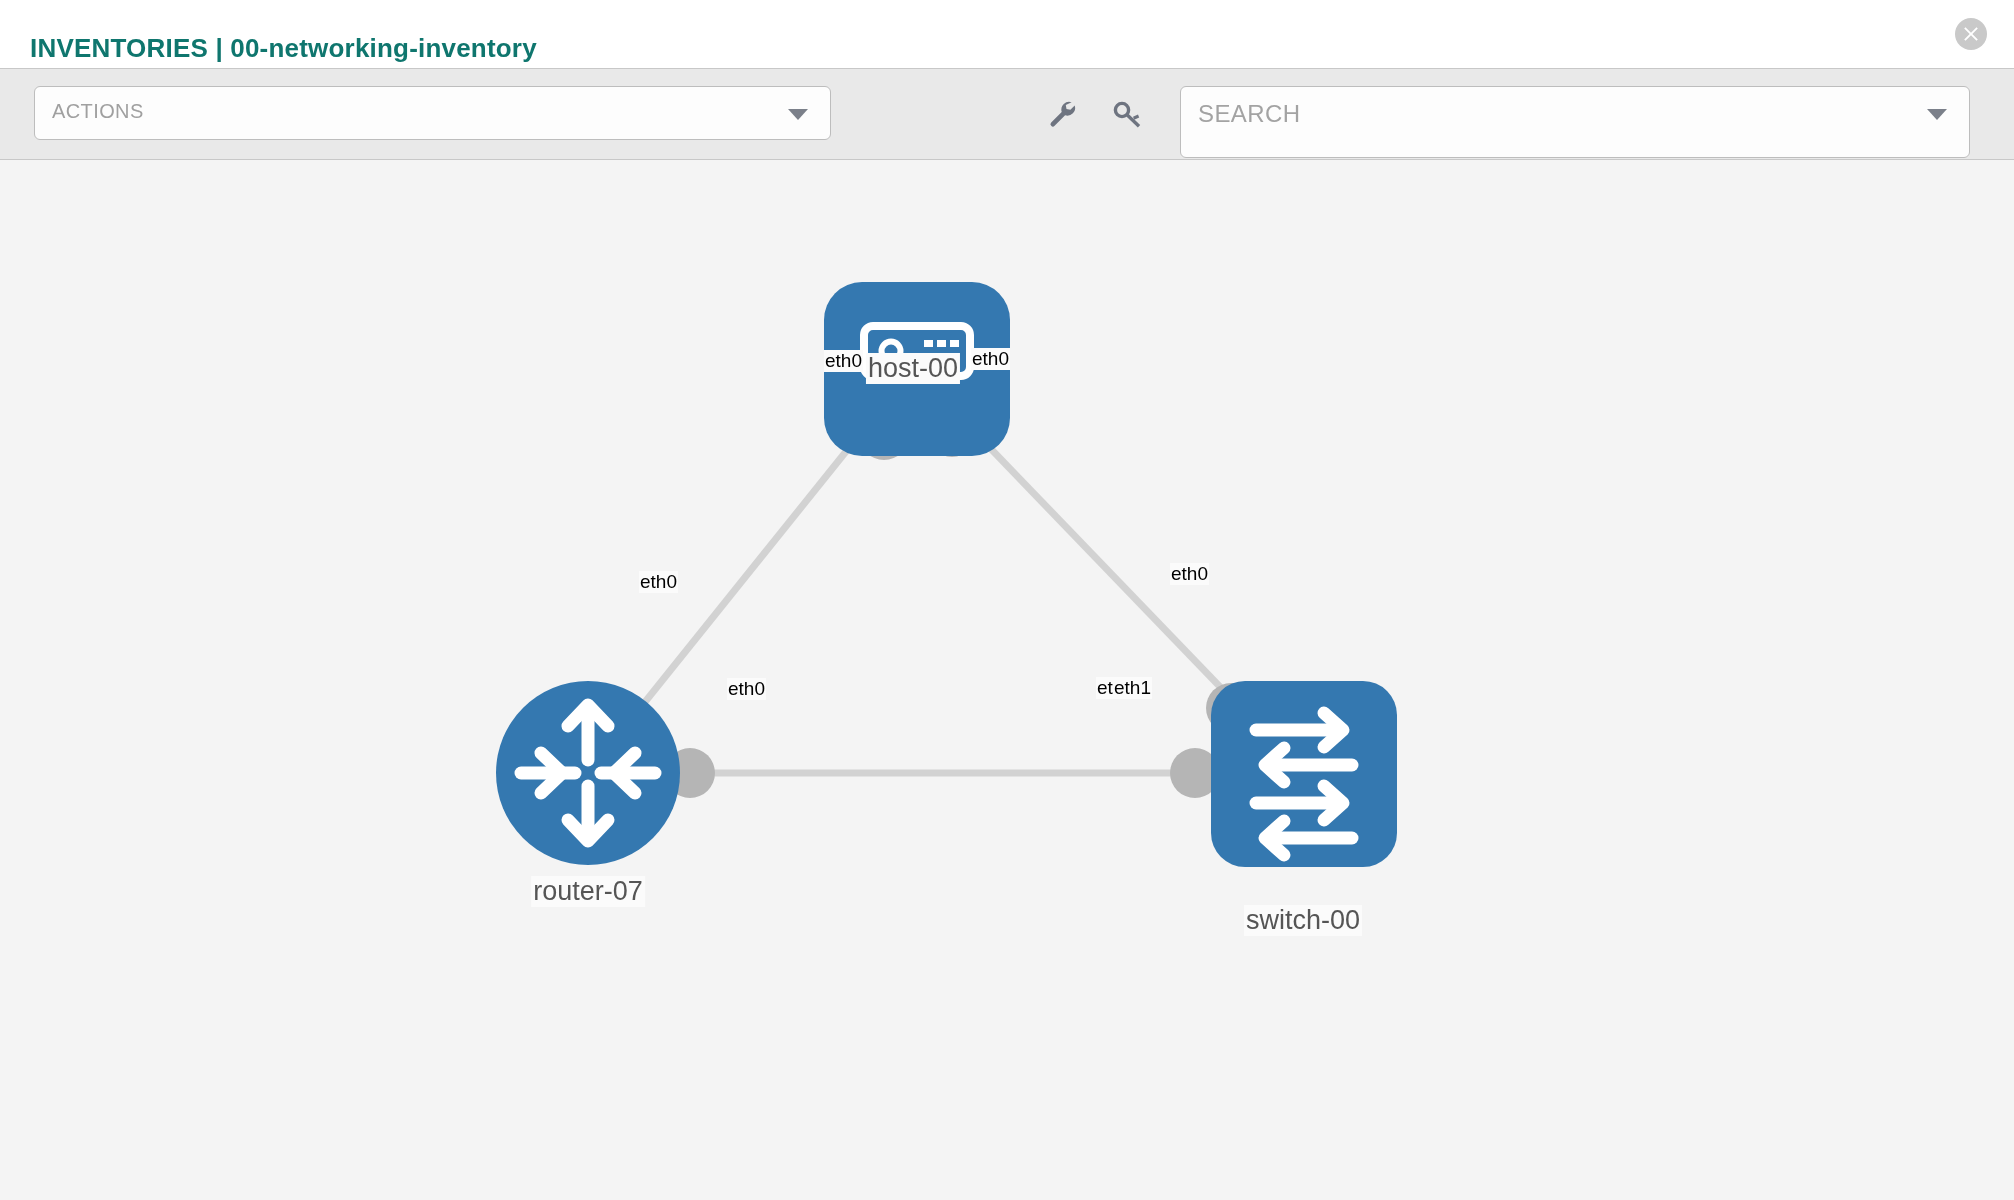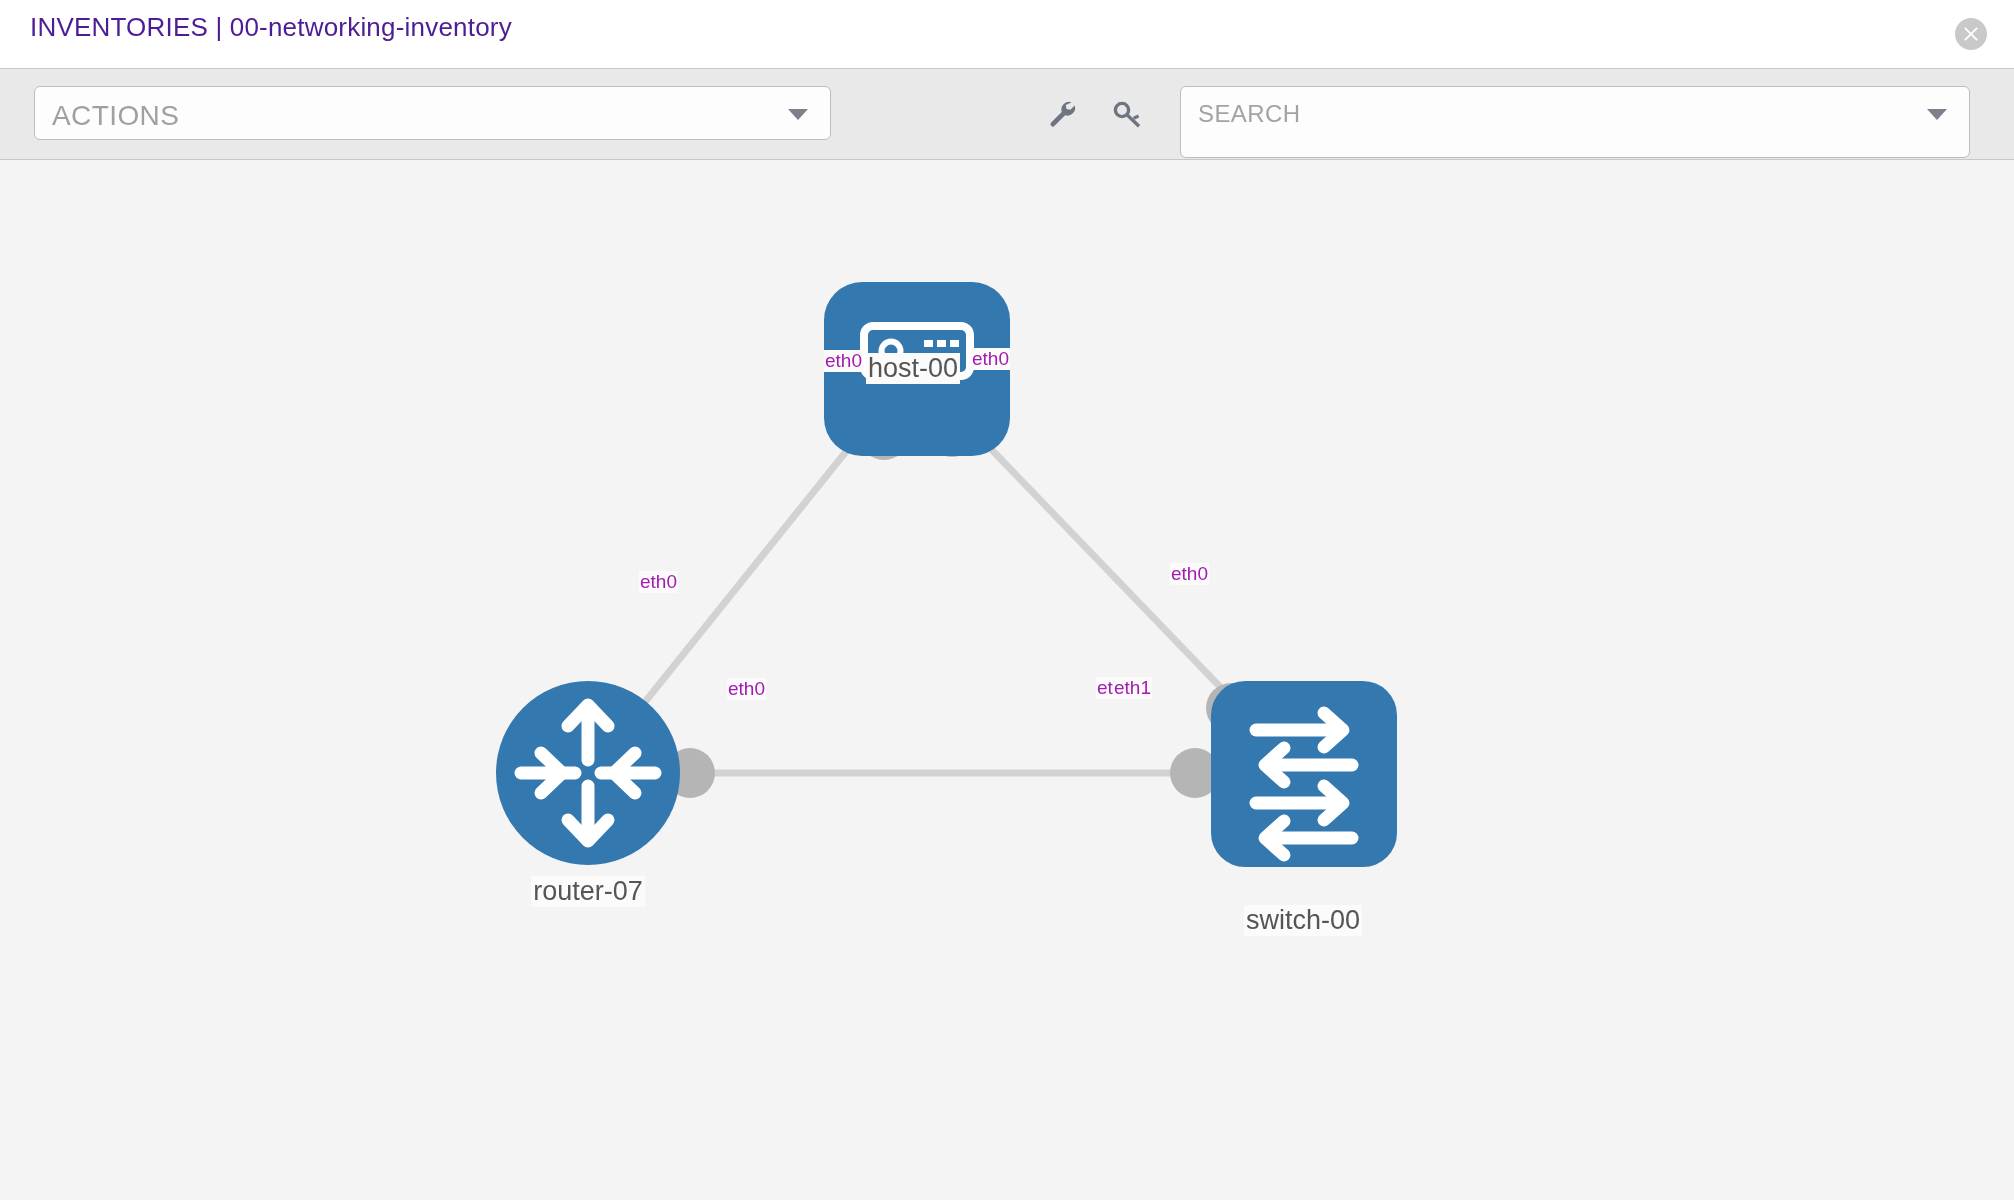--- a/index.html
+++ b/index.html
@@ -26,24 +26,24 @@
     position: absolute;
     left: 0; top: 0;
     width: 2014px;
     height: 68px;
     background: #ffffff;
     box-sizing: border-box;
   }
   .header-title {
     position: absolute;
     left: 30px;
-    top: 12px;
+    top: 33px;
     font-size: 26px;
-    font-weight: normal;
-    color: #4c1d95;
+    font-weight: bold;
+    color: #0f766e;
     letter-spacing: 0.2px;
     white-space: nowrap;
   }
   .close-btn {
     position: absolute;
     right: 27px;
     top: 18px;
     width: 32px;
     height: 32px;
     border-radius: 50%;
@@ -72,21 +72,21 @@
     background: #fdfdfd;
     border: 1px solid #bdbdbd;
     border-radius: 6px;
     box-sizing: border-box;
     cursor: pointer;
   }
   .actions-select .sel-label {
     position: absolute;
     left: 17px;
     top: 13px;
-    font-size: 28px;
+    font-size: 20px;
     color: #a0a0a0;
     letter-spacing: 0.4px;
   }
   .caret {
     position: absolute;
     width: 0; height: 0;
     border-left: 10px solid transparent;
     border-right: 10px solid transparent;
     border-top: 11px solid #7b808a;
   }
@@ -140,21 +140,21 @@
     font-size: 27px;
     color: #555555;
     background: #fbfbfb;
     white-space: nowrap;
     transform: translateX(-50%);
     padding: 0 2px;
   }
   .iface-label {
     position: absolute;
     font-size: 19px;
-    color: #a21caf;
+    color: #000000;
     background: #fbfbfb;
     white-space: nowrap;
     padding: 0 1px;
   }
 </style>
 </head>
 <body>
 
 <div id="app">
 

